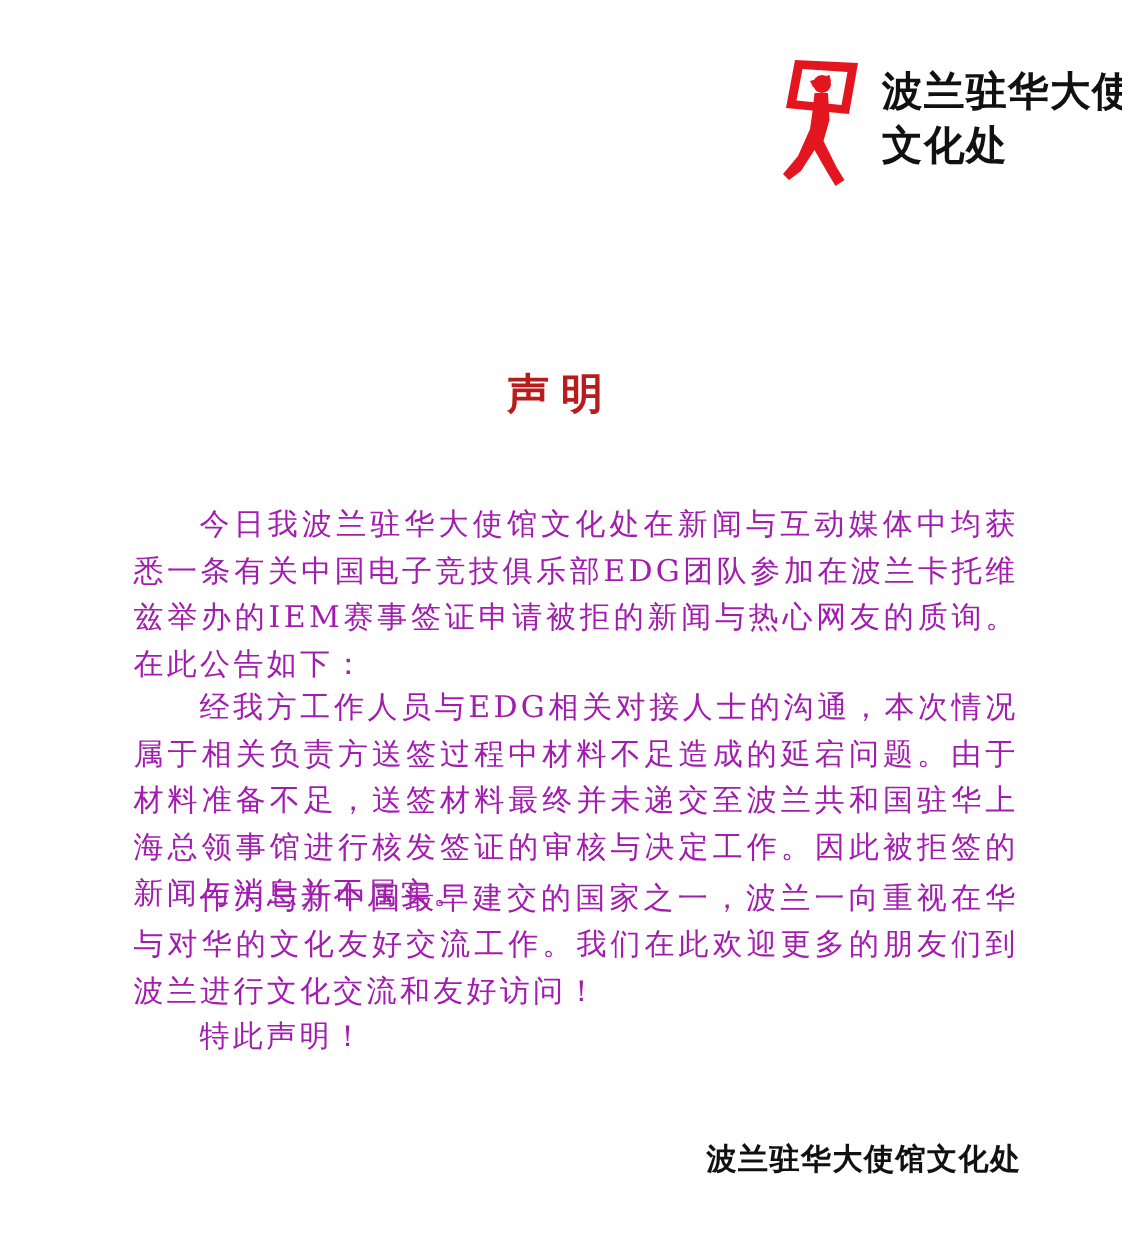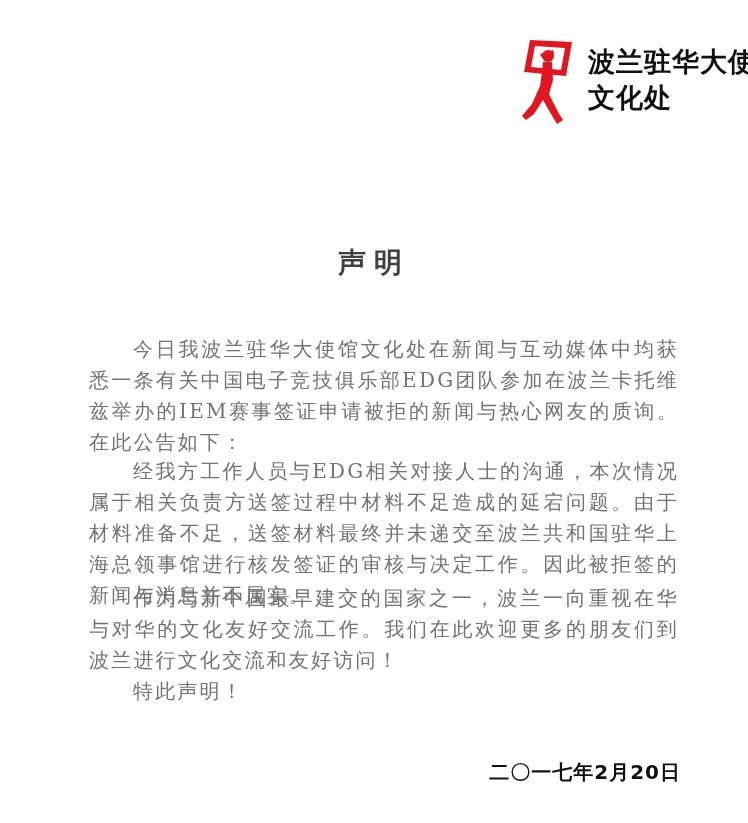--- a/index.html
+++ b/index.html
@@ -14,25 +14,25 @@
   .logo-icon { position: absolute; left: 0; top: 0; width: 64px; height: 92px; }
   .logo-text {
     position: absolute; left: 72px; top: 8px;
     font-family: "DejaVu Sans", "Liberation Sans", sans-serif;
     font-size: 27px; line-height: 36px; color: #111; font-weight: bold;
     letter-spacing: 1px; white-space: nowrap;
   }
   .title {
     position: absolute; left: 0; width: 748px; top: 244px; text-align: center;
     font-family: "DejaVu Sans", "Liberation Sans", sans-serif;
-    font-weight: bold; font-size: 28px; letter-spacing: 8px; color: #404040;
+    font-weight: bold; font-size: 28px; letter-spacing: 8px; color: #b91c1c;
   }
   .body-text {
     position: absolute; left: 89px; width: 590px;
-    font-size: 20px; line-height: 31px; color: #737373;
+    font-size: 20px; line-height: 31px; color: #a21caf;
     letter-spacing: 2.2px; text-align: justify;
   }
   .para { margin: 0; text-indent: 44px; }
   .p1 { top: 334px; }
   .p2 { top: 456px; }
   .p3 { top: 583px; }
   .p4 { top: 676px; font-family: Liberation Serif, serif; }
   .sign {
     position: absolute; right: 67px; top: 756px; text-align: right;
     font-family: "DejaVu Sans", "Liberation Sans", sans-serif;
@@ -65,14 +65,14 @@
   <p class="para">经我方工作人员与EDG相关对接人士的沟通，本次情况属于相关负责方送签过程中材料不足造成的延宕问题。由于材料准备不足，送签材料最终并未递交至波兰共和国驻华上海总领事馆进行核发签证的审核与决定工作。因此被拒签的新闻与消息并不属实。</p>
 </div>
 <div class="body-text p3">
   <p class="para">作为与新中国最早建交的国家之一，波兰一向重视在华与对华的文化友好交流工作。我们在此欢迎更多的朋友们到波兰进行文化交流和友好访问！</p>
 </div>
 <div class="body-text p4">
   <p class="para">特此声明！</p>
 </div>
 
 <div class="sign">
-  <div>二〇一七年2月20日</div>
+  <div>波兰驻华大使馆文化处</div>
 </div>
 
 </body></html>

